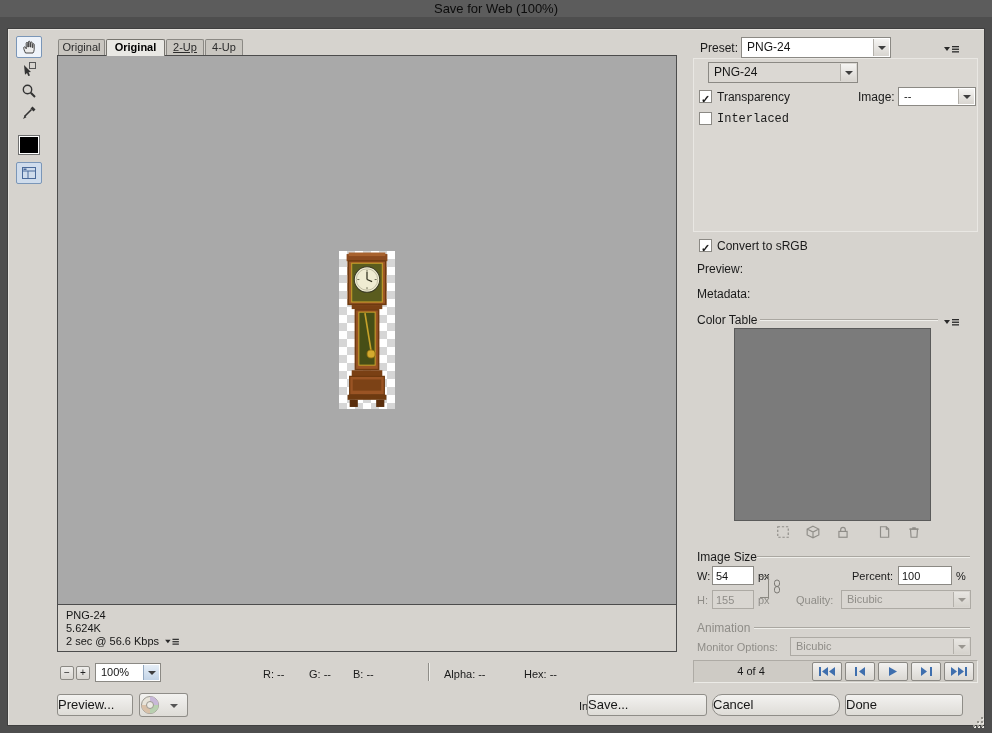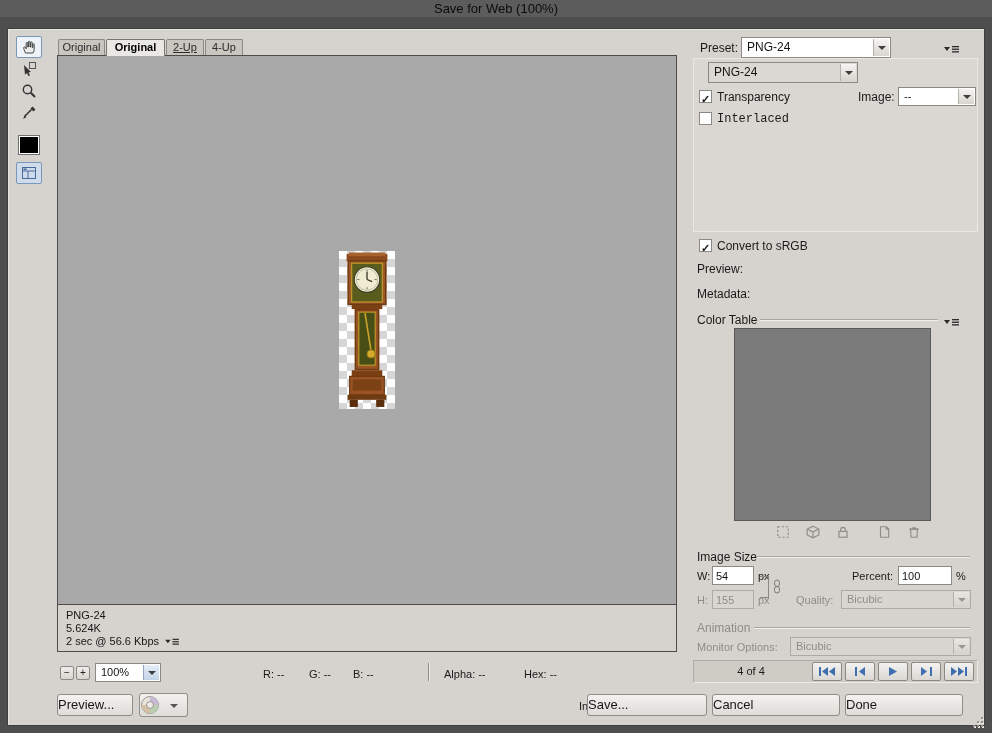--- a/index.html
+++ b/index.html
@@ -368,21 +368,21 @@
       <path d="M18.5 10 A8.5 8.5 0 0 1 10 18.5 L10 10 Z" fill="#b8d0b0"></path>
       <path d="M10 18.5 A8.5 8.5 0 0 1 1.5 10 L10 10 Z" fill="#d8c0a8"></path>
       <circle cx="10" cy="10" r="3.5" fill="#eceae4" stroke="#9a978f"></circle>
     </svg>
   </div>
   <div class="btn" style="left:170px;top:693px;width:18px;height:24px;border-radius:0 3px 3px 0;border-left:none;">
     <span style="display:inline-block;margin-top:9px;border-left:4px solid transparent;border-right:4px solid transparent;border-top:4px solid #555;"></span>
   </div>
 
   <div class="btn" style="left:587px;top:694px;width:120px;">Save...</div>
-  <div class="btn" style="left:712px;top:694px;width:128px;">Cancel</div>
+  <div class="btn" style="left:712px;top:694px;width:128px;border-radius:10px;">Cancel</div>
   <div class="btn" style="left:845px;top:694px;width:118px;">Done</div>
 
   <div class="grip">
     <i style="left:8px;top:0;"></i>
       <i style="left:8px;top:4px;"></i>
       <i style="left:8px;top:8px;"></i>
     <i style="left:4px;top:4px;"></i>
       <i style="left:4px;top:8px;"></i>
       <i style="left:0;top:8px;"></i>
   </div>

